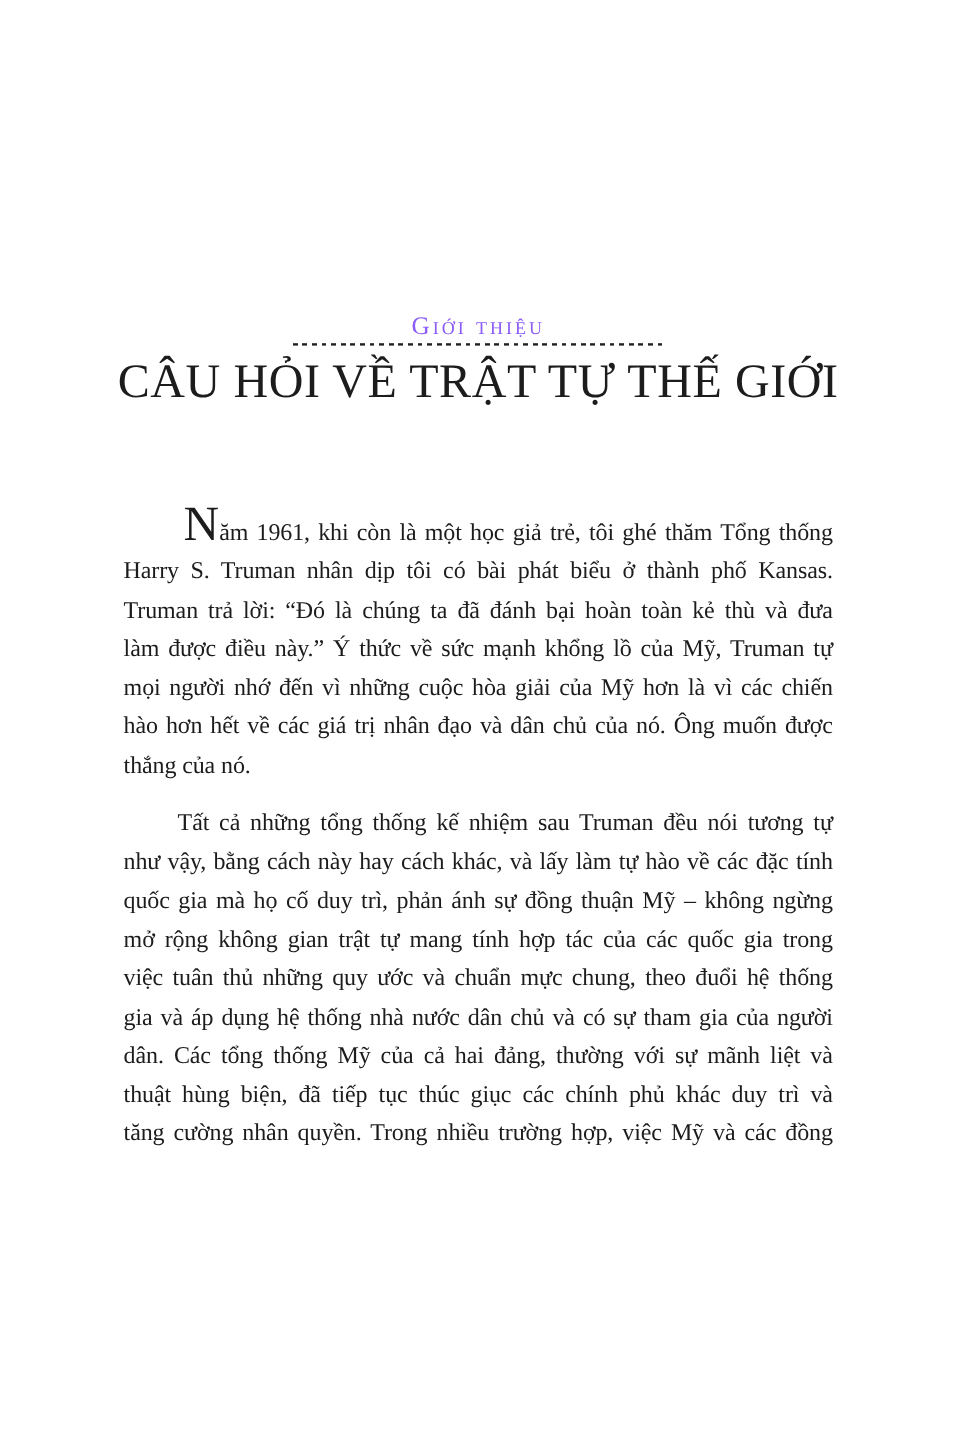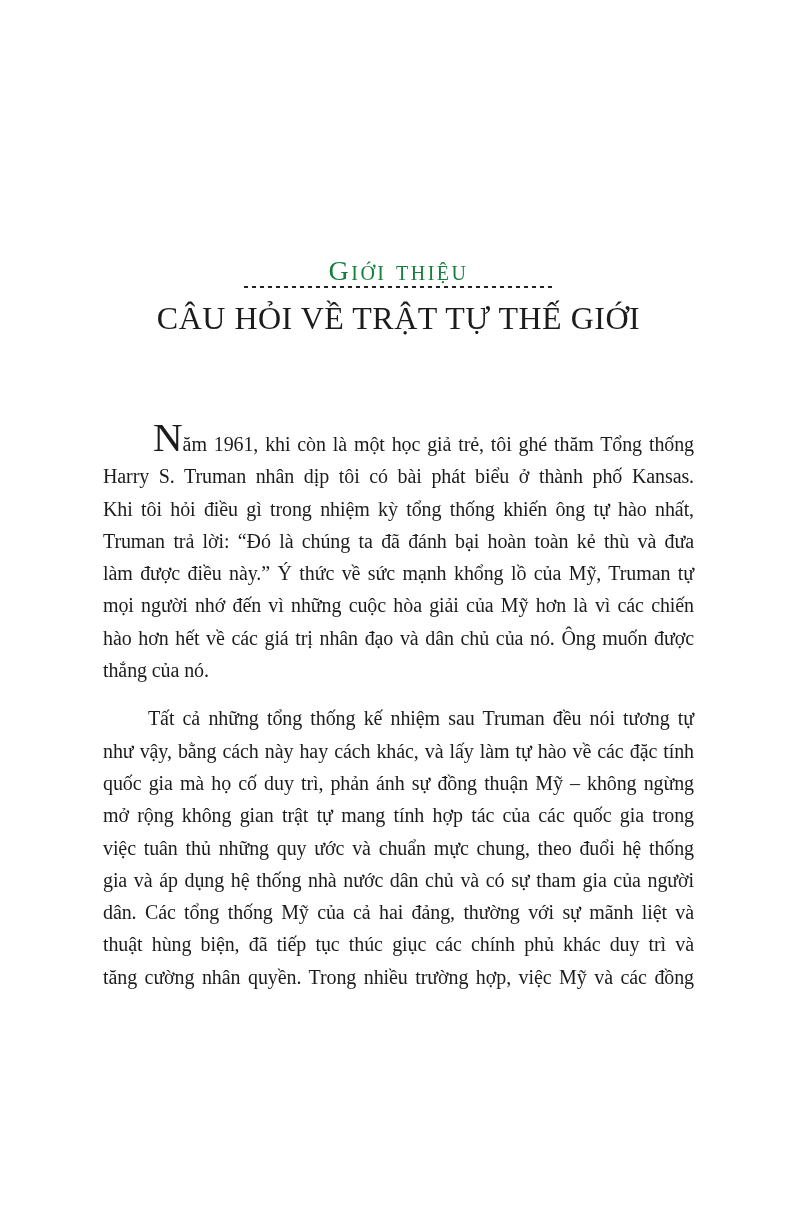--- a/index.html
+++ b/index.html
@@ -18,35 +18,35 @@
   }
   .heading {
     position: absolute;
     left: 87px;
     top: 260px;
     width: 623px;
     text-align: center;
   }
   .kicker {
     font-variant: small-caps;
-    font-size: 28px;
+    font-size: 21px;
     letter-spacing: 2.5px;
     line-height: 22px;
-    color: #15803d;
+    color: #8b5cf6;
     font-family: Liberation Serif, serif;
   }
   .dashed-rule {
     width: 310px;
     height: 2px;
     margin: 4px auto 0 auto;
     background: repeating-linear-gradient(90deg, #222 0 4px, transparent 4px 8px);
   }
   .title {
     margin: 14px 0 0 0;
-    font-size: 32px;
+    font-size: 40px;
     font-weight: normal;
     letter-spacing: 0.5px;
     white-space: nowrap;
     line-height: 32px;
   }
   .body-text {
     position: absolute;
     left: 87px;
     top: 412px;
     width: 623px;
@@ -77,21 +77,20 @@
   <div class="heading">
     <div class="kicker">Giới thiệu</div>
     <div class="dashed-rule"></div>
     <h1 class="title">CÂU HỎI VỀ TRẬT TỰ THẾ GIỚI</h1>
   </div>
 
   <div class="body-text" id="body-text">
       <div class="para has-initial">
         <div class="line first"><span class="initial">N</span>ăm 1961, khi còn là một học giả trẻ, tôi ghé thăm Tổng thống</div>
         <div class="line">Harry S. Truman nhân dịp tôi có bài phát biểu ở thành phố Kansas.</div>
-        <div class="line">Khi tôi hỏi điều gì trong nhiệm kỳ tổng thống khiến ông tự hào nhất,</div>
         <div class="line">Truman trả lời: “Đó là chúng ta đã đánh bại hoàn toàn kẻ thù và đưa</div>
         <div class="line">làm được điều này.” Ý thức về sức mạnh khổng lồ của Mỹ, Truman tự</div>
         <div class="line">mọi người nhớ đến vì những cuộc hòa giải của Mỹ hơn là vì các chiến</div>
         <div class="line">hào hơn hết về các giá trị nhân đạo và dân chủ của nó. Ông muốn được</div>
         <div class="line lastline">thắng của nó.</div>
       </div>
       <div class="para">
         <div class="line first">Tất cả những tổng thống kế nhiệm sau Truman đều nói tương tự</div>
         <div class="line">như vậy, bằng cách này hay cách khác, và lấy làm tự hào về các đặc tính</div>
         <div class="line">quốc gia mà họ cố duy trì, phản ánh sự đồng thuận Mỹ – không ngừng</div>

